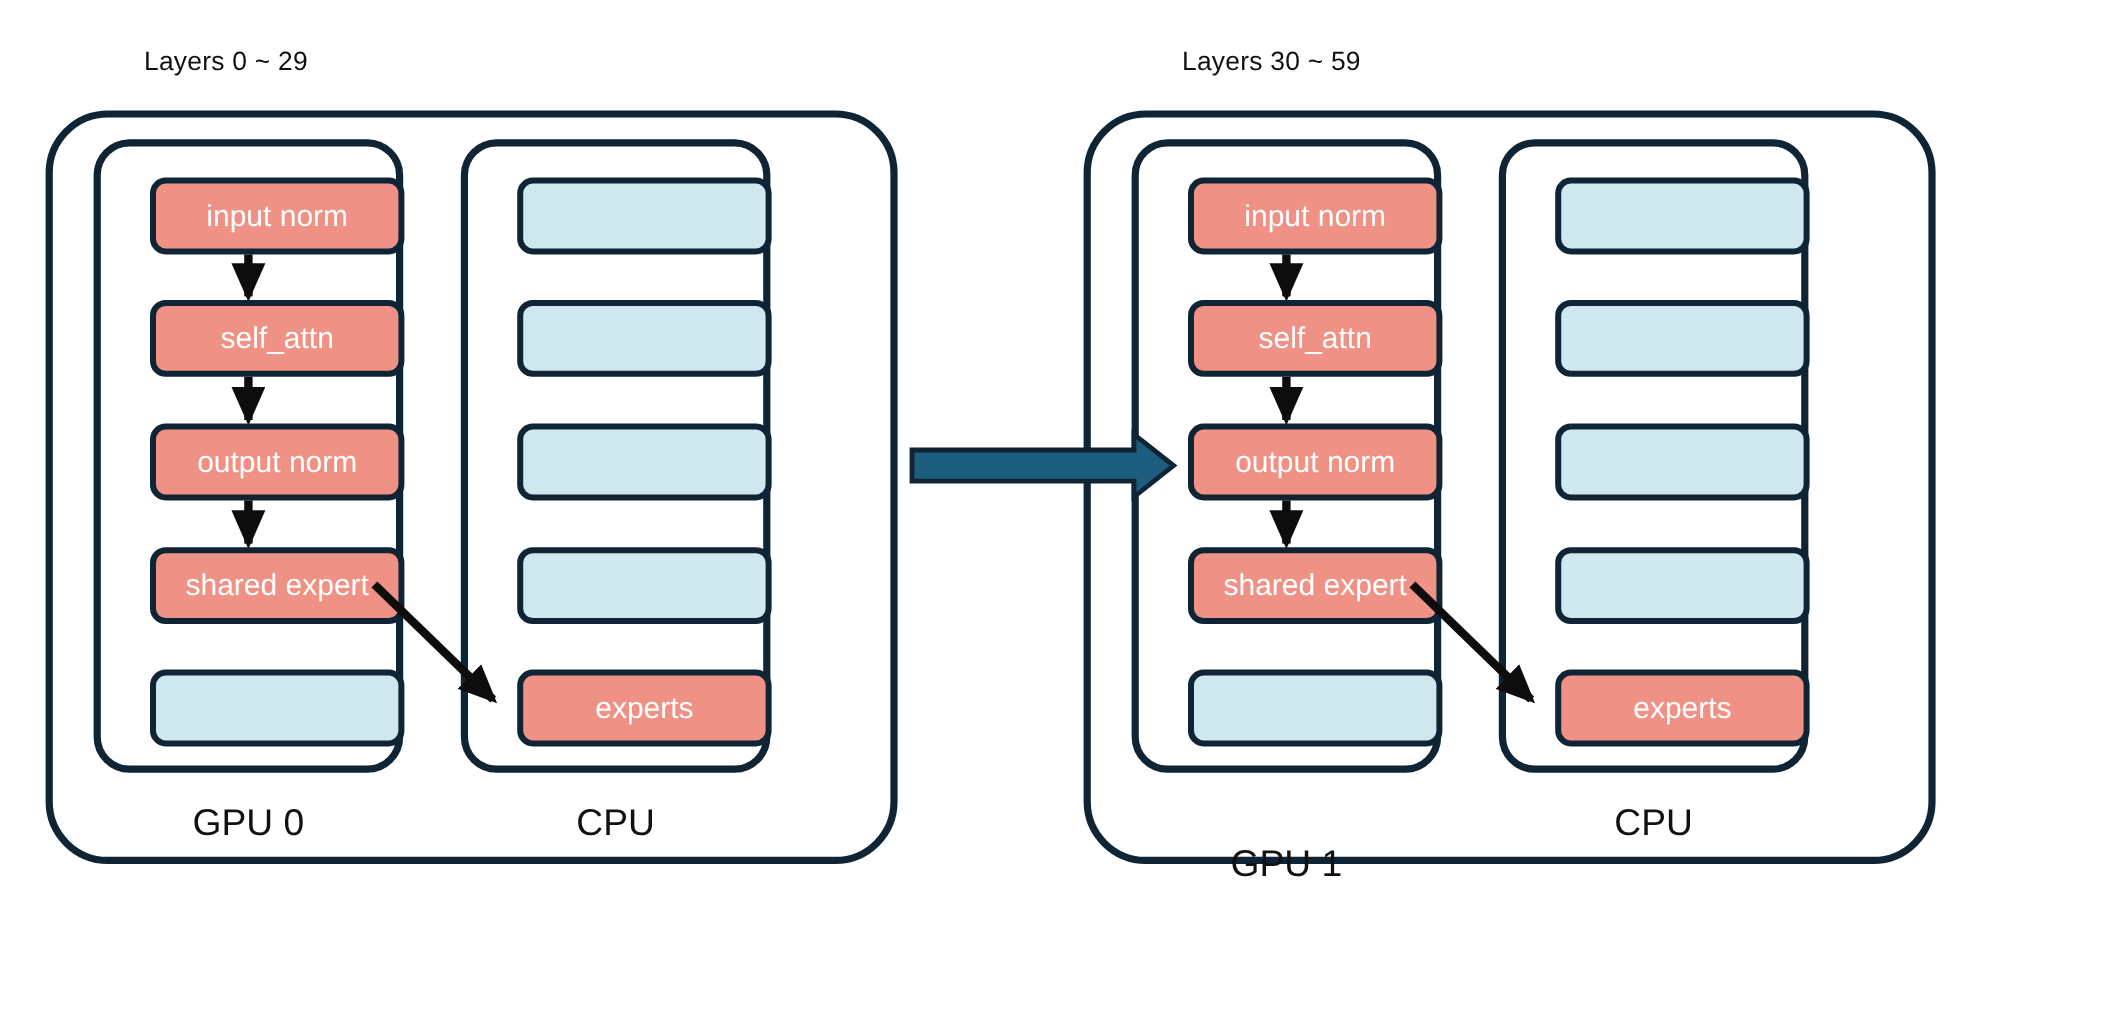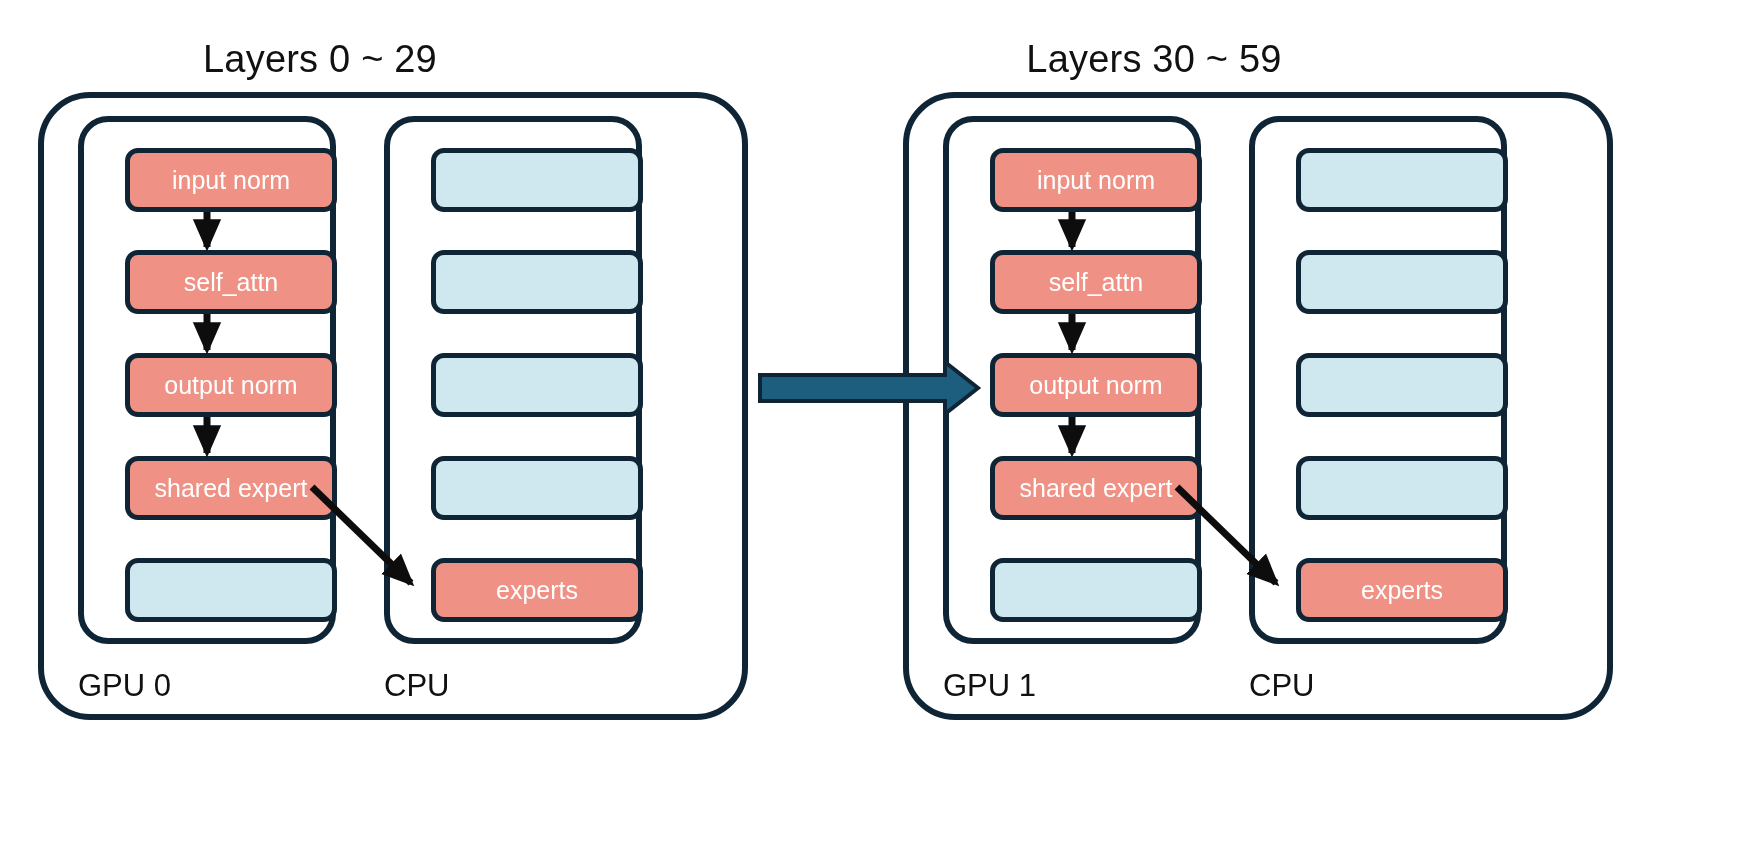--- a/index.html
+++ b/index.html
@@ -21,37 +21,38 @@
   
   .group {
     position: absolute;
     box-sizing: border-box;
     border: 6px solid #0f2535;
     border-radius: 52px;
     background: #ffffff;
   }
   .group-title {
     position: absolute;
-    text-align: center;
-    font-size: 38px;
+    text-align: left;
+    font-size: 22px;
     color: #111111;
     white-space: nowrap;
     letter-spacing: 0.2px;
   }
 
   
   .column {
     position: absolute;
     box-sizing: border-box;
     border: 6px solid #0f2535;
     border-radius: 30px;
     background: #ffffff;
   }
   .column-label {
     position: absolute;
+    text-align: center;
     font-size: 31px;
     color: #111111;
     white-space: nowrap;
   }
 
   
   .node {
     position: absolute;
     box-sizing: border-box;
     border: 5px solid #0f2535;
@@ -107,41 +108,41 @@
 
   <div class="node blue" style="left:407px; top:148px; width:212px; height:64px;"></div>
   <div class="node blue" style="left:407px; top:250px; width:212px; height:64px;"></div>
   <div class="node blue" style="left:407px; top:353px; width:212px; height:64px;"></div>
   <div class="node blue" style="left:407px; top:456px; width:212px; height:64px;"></div>
   <div class="node salmon" style="left:407px; top:558px; width:212px; height:64px;">experts</div>
 
   <div class="column-label" style="left:78px; top:668px; width:258px;">GPU 0</div>
   <div class="column-label" style="left:384px; top:668px; width:258px;">CPU</div>
 
-  <div class="group-title" style="left:954px; top:38px; width:400px;">Layers 30 ~ 59</div>
+  <div class="group-title" style="left:985px; top:38px; width:400px;">Layers 30 ~ 59</div>
 
   <div class="group" style="left:903px; top:92px; width:710px; height:628px;"></div>
 
   <div class="column" style="left:943px; top:116px; width:258px; height:528px;"></div>
 
   <div class="node salmon" style="left:966px; top:148px; width:212px; height:64px;">input norm</div>
   <div class="node salmon" style="left:966px; top:250px; width:212px; height:64px;">self_attn</div>
   <div class="node salmon" style="left:966px; top:353px; width:212px; height:64px;">output norm</div>
   <div class="node salmon" style="left:966px; top:456px; width:212px; height:64px;">shared expert</div>
   <div class="node blue" style="left:966px; top:558px; width:212px; height:64px;"></div>
 
   <div class="column" style="left:1249px; top:116px; width:258px; height:528px;"></div>
 
   <div class="node blue" style="left:1272px; top:148px; width:212px; height:64px;"></div>
   <div class="node blue" style="left:1272px; top:250px; width:212px; height:64px;"></div>
   <div class="node blue" style="left:1272px; top:353px; width:212px; height:64px;"></div>
   <div class="node blue" style="left:1272px; top:456px; width:212px; height:64px;"></div>
   <div class="node salmon" style="left:1272px; top:558px; width:212px; height:64px;">experts</div>
 
-  <div class="column-label" style="left:943px; top:668px; width:258px;">GPU 1</div>
+  <div class="column-label" style="left:943px; top:702px; width:258px;">GPU 1</div>
   <div class="column-label" style="left:1249px; top:668px; width:258px;">CPU</div>
 
 
   <svg id="arrows" viewBox="0 0 1762 850" xmlns="http://www.w3.org/2000/svg">
     <defs>
       <marker id="ah-black" viewBox="0 0 10 10" refX="8.6" refY="5" markerWidth="4.6" markerHeight="4.6" orient="auto-start-reverse">
         <path d="M 0 0.6 L 10 5 L 0 9.4 z" fill="#0d0d0d"></path>
       </marker>
     </defs>
 

